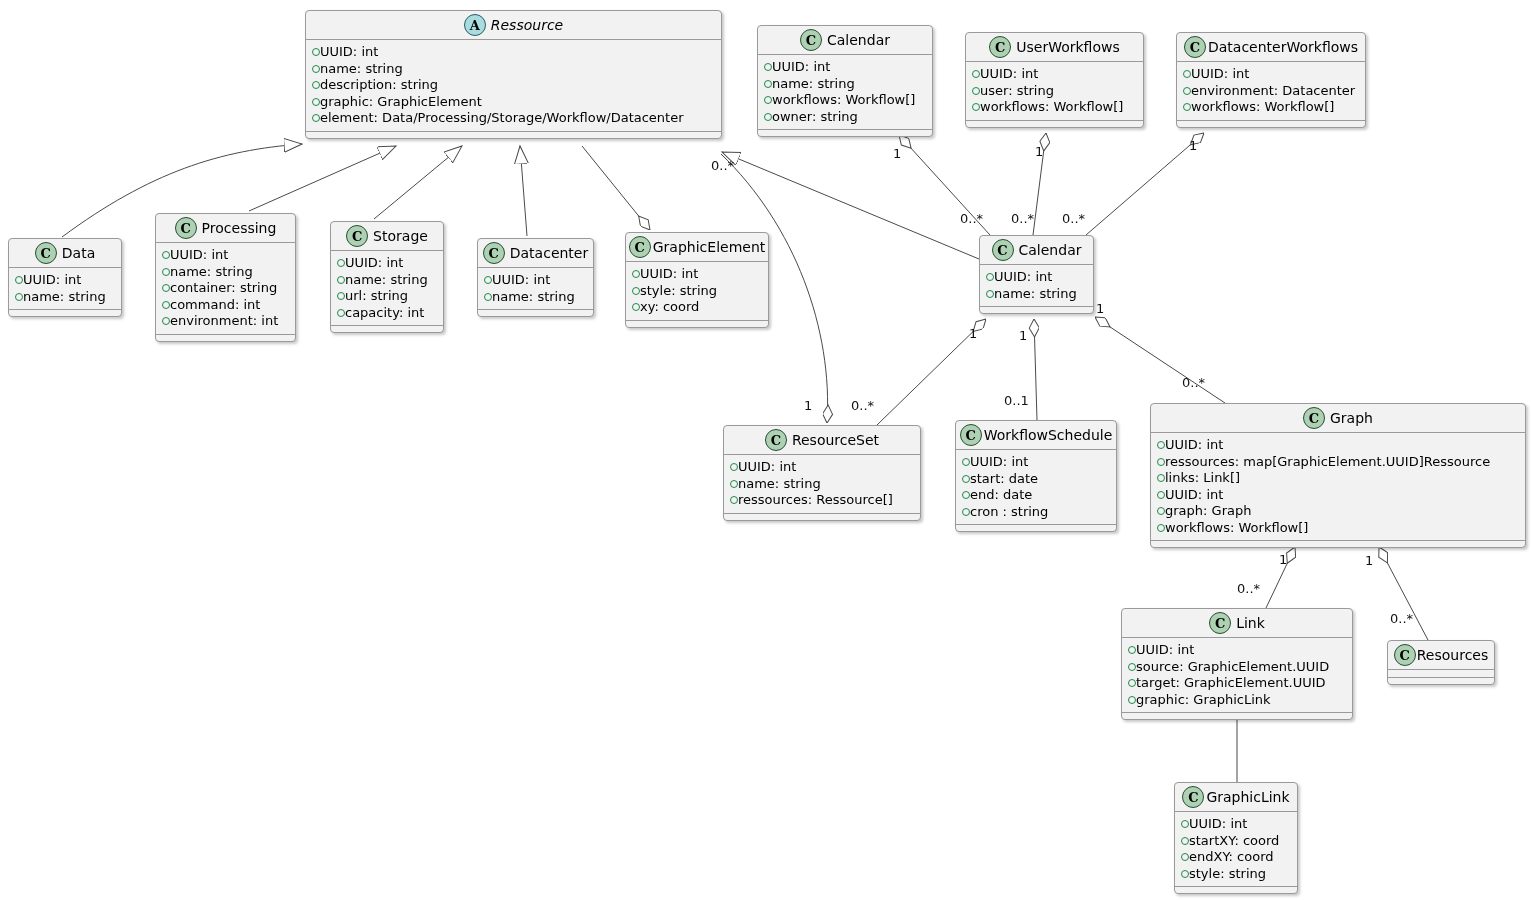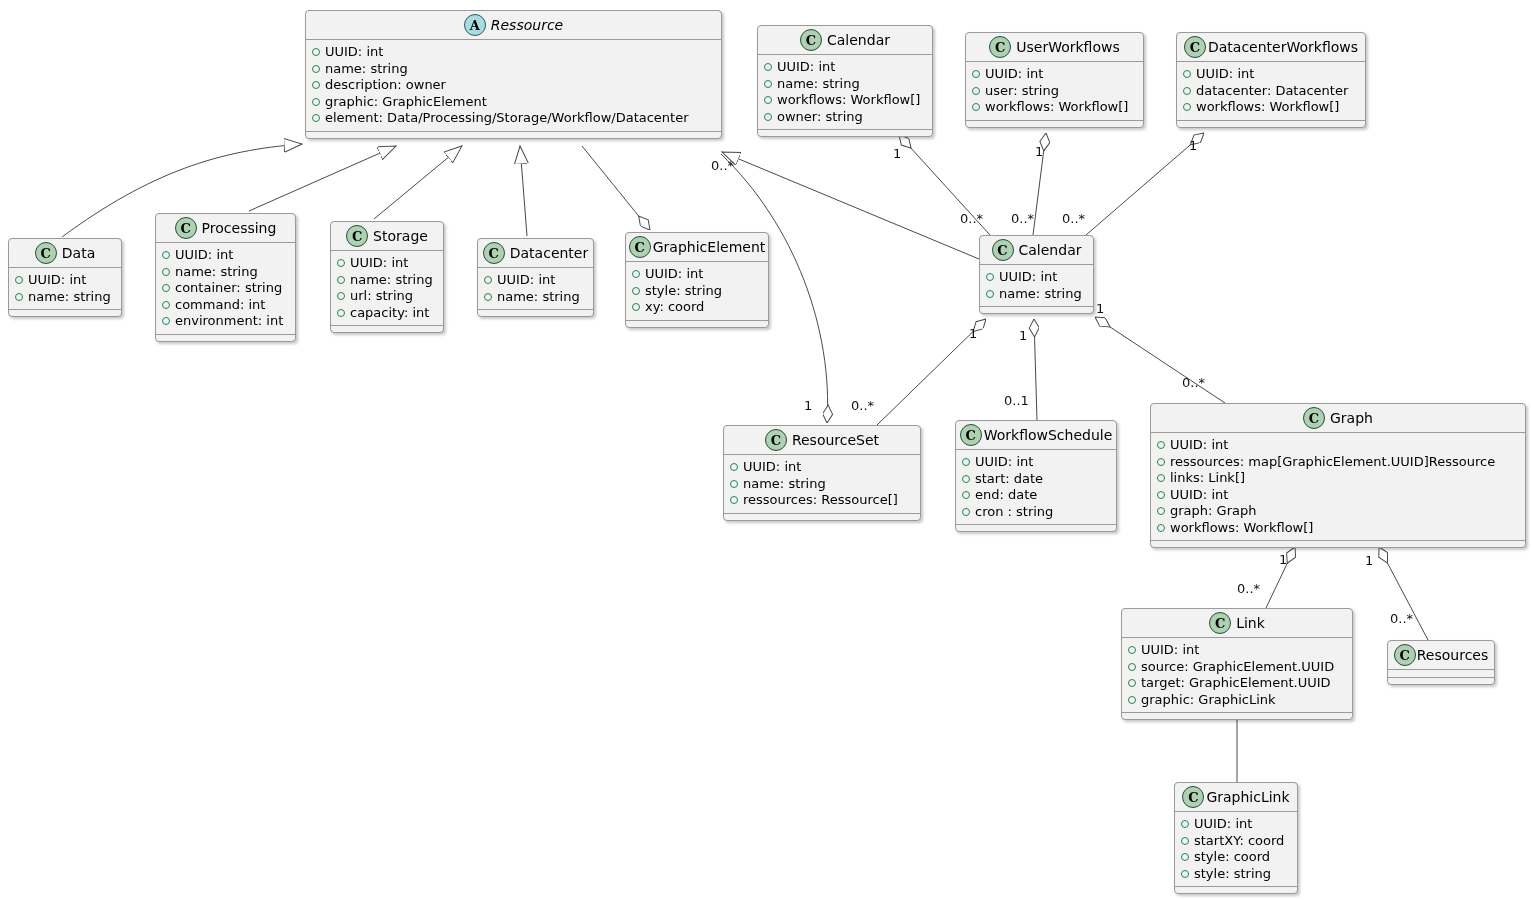--- a/index.html
+++ b/index.html
@@ -10,21 +10,21 @@
              box-shadow:2px 2px 3px rgba(0,0,0,0.22);}
   .uml-header{display:flex;align-items:center;justify-content:center;gap:5px;
               padding:3px 4px;border-bottom:1px solid #9a9a9a;}
   .badge{flex:0 0 auto;width:20px;height:20px;border-radius:50%;display:flex;align-items:center;
          justify-content:center;font-size:13px;font-weight:bold;font-family:"DejaVu Serif",serif;
          border:1px solid #274d32;background:#add1b2;}
   .badge.abstract{background:#a9dcdf;border-color:#2a5a66;}
   .uml-title{font-size:14px;white-space:nowrap;}
   .uml-title.italic{font-style:italic;}
   .uml-attrs{padding:4px 6px;border-bottom:1px solid #9a9a9a;min-height:5px;}
-  .attr{display:flex;align-items:center;gap:5px;line-height:16.5px;font-size:13px;white-space:nowrap;}
+  .attr{display:flex;align-items:center;line-height:16.5px;font-size:13px;white-space:nowrap;}
   .fdot{flex:0 0 auto;width:6px;height:6px;border:1px solid #1e8a4c;border-radius:50%;background:transparent;}
   .uml-footer{height:6px;}
   .mult{position:absolute;font-size:13px;color:#111;white-space:nowrap;}
 </style>
 </head>
 <body>
 
 <div class="canvas">
 
   <svg class="edges">
@@ -65,21 +65,21 @@
       <div class="attr">
           <i class="fdot"></i>
           <span>UUID: int</span>
         </div>
       <div class="attr">
           <i class="fdot"></i>
           <span>name: string</span>
         </div>
       <div class="attr">
           <i class="fdot"></i>
-          <span>description: owner</span>
+          <span>description: string</span>
         </div>
       <div class="attr">
           <i class="fdot"></i>
           <span>graphic: GraphicElement</span>
         </div>
       <div class="attr">
           <i class="fdot"></i>
           <span>element: Data/Processing/Storage/Workflow/Datacenter</span>
         </div>
     </div>
@@ -139,21 +139,21 @@
       <span class="badge">C</span>
       <span class="uml-title">DatacenterWorkflows</span>
     </div>
     <div class="uml-attrs">
       <div class="attr">
           <i class="fdot"></i>
           <span>UUID: int</span>
         </div>
       <div class="attr">
           <i class="fdot"></i>
-          <span>datacenter: Datacenter</span>
+          <span>environment: Datacenter</span>
         </div>
       <div class="attr">
           <i class="fdot"></i>
           <span>workflows: Workflow[]</span>
         </div>
     </div>
     <div class="uml-footer"></div>
   </div>
 
   <div class="uml-class" style="left:8px;top:238px;width:112px">
@@ -414,21 +414,21 @@
       <div class="attr">
           <i class="fdot"></i>
           <span>UUID: int</span>
         </div>
       <div class="attr">
           <i class="fdot"></i>
           <span>startXY: coord</span>
         </div>
       <div class="attr">
           <i class="fdot"></i>
-          <span>style: coord</span>
+          <span>endXY: coord</span>
         </div>
       <div class="attr">
           <i class="fdot"></i>
           <span>style: string</span>
         </div>
     </div>
     <div class="uml-footer"></div>
   </div>
 
   <span class="mult" style="left:893px;top:146px">1</span>

